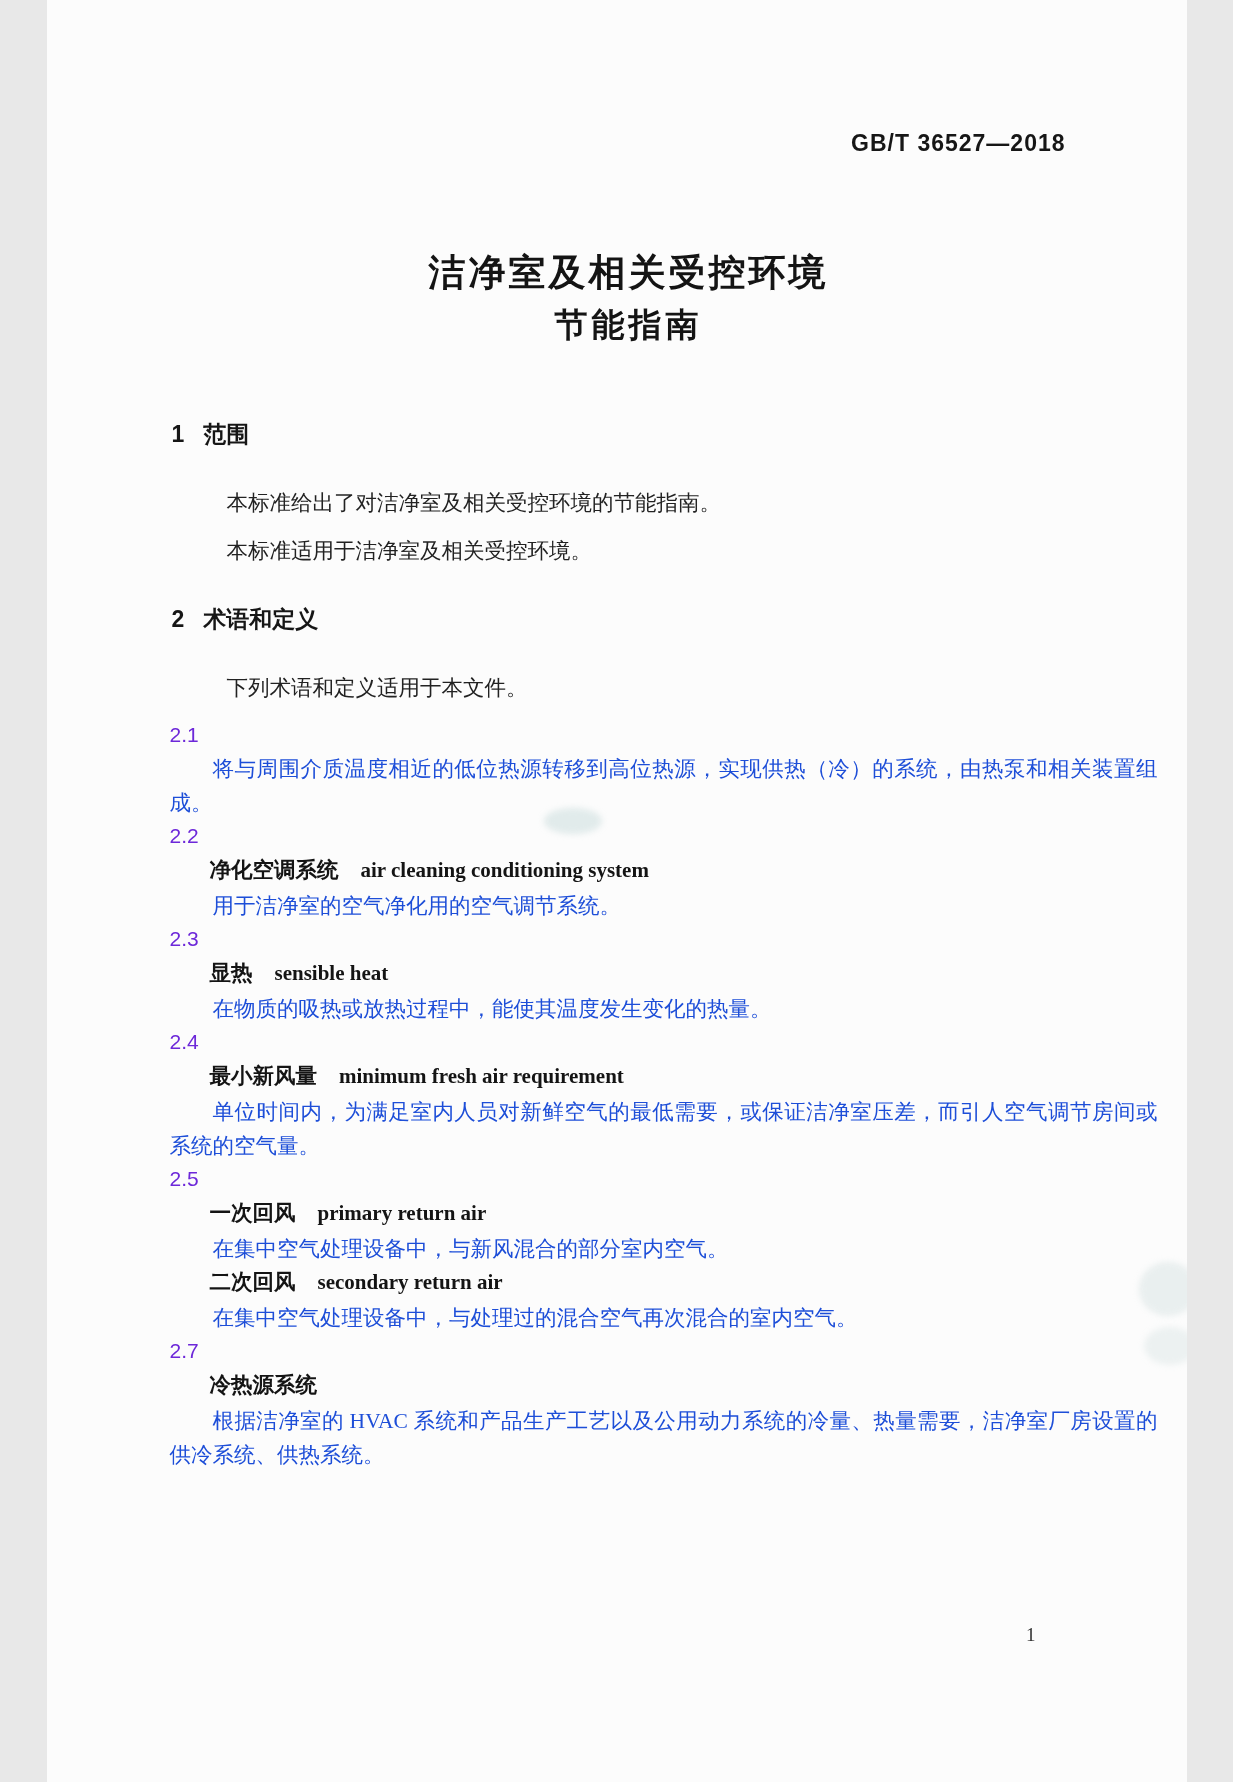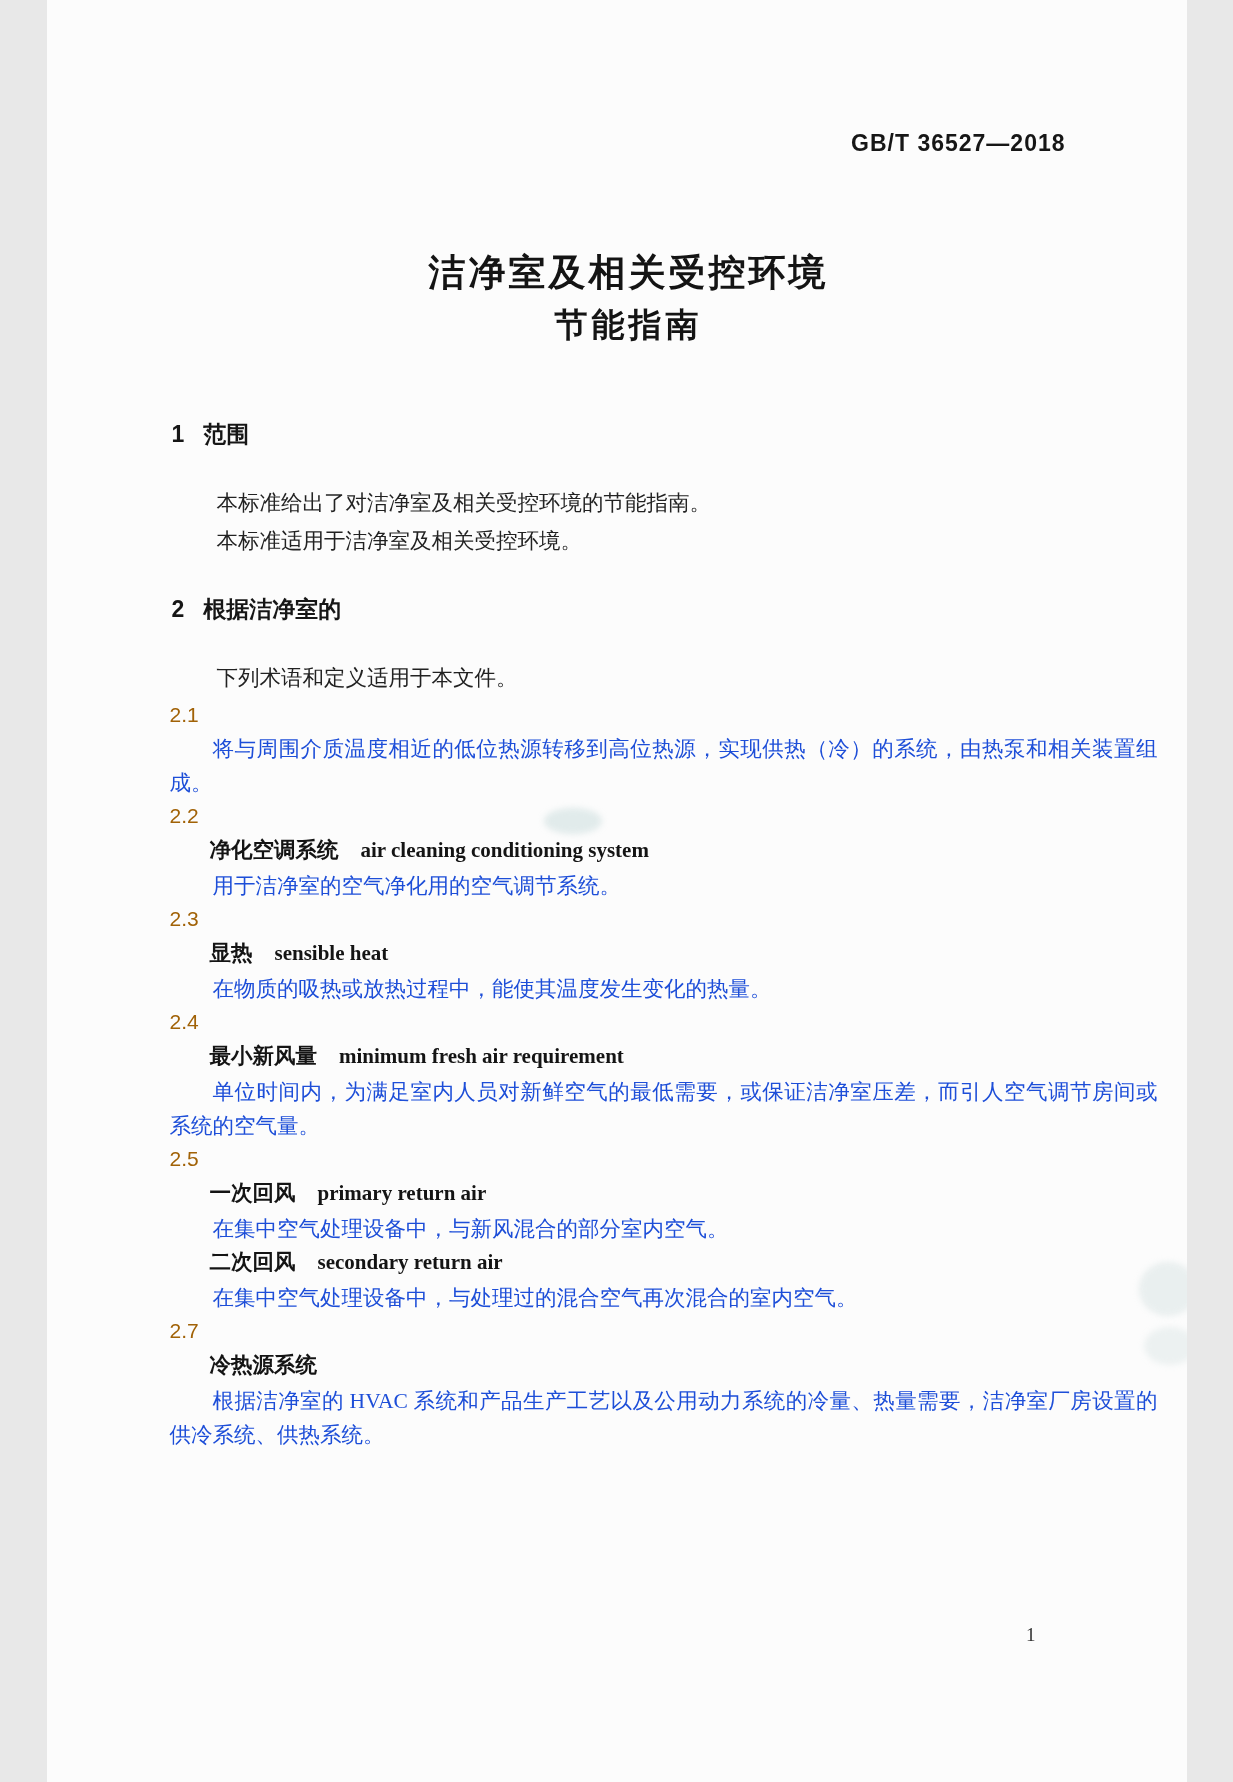--- a/index.html
+++ b/index.html
@@ -46,33 +46,33 @@
     gap: 19px;
     font-family: "Liberation Sans", sans-serif;
     font-weight: 700;
     font-size: 23px;
     line-height: 30px;
     color: #161616;
     margin: 0 0 37px 2px;
   }
   .sec-head.second { margin-top: 36px; }
   .para {
-    margin: 4px;
+    margin: 14px;
     font-size: 21.5px;
     line-height: 34px;
     text-indent: 43px;
     text-align: justify;
     color: #222;
   }
   .term { margin-top: -1px; }
   .term-id {
     font-family: "Liberation Sans", sans-serif;
     font-size: 21px;
     line-height: 34px;
-    color: #a16207;
+    color: #6d28d9;
   }
   .term-name {
     padding-left: 40px;
     line-height: 34px;
     font-weight: 700;
     color: #141414;
   }
   .term-name .zh {
     font-family: "Liberation Sans", sans-serif;
     font-size: 21.5px;
@@ -125,21 +125,21 @@
 
     <div class="sec-head">
       <span>1</span>
       <span>范围</span>
     </div>
     <p class="para">本标准给出了对洁净室及相关受控环境的节能指南。</p>
     <p class="para">本标准适用于洁净室及相关受控环境。</p>
 
     <div class="sec-head second">
       <span>2</span>
-      <span>根据洁净室的</span>
+      <span>术语和定义</span>
     </div>
     <p class="para">下列术语和定义适用于本文件。</p>
 
     <div class="term">
       <div class="term-id">2.1</div>
       <p class="term-def">将与周围介质温度相近的低位热源转移到高位热源，实现供热（冷）的系统，由热泵和相关装置组成。</p>
     </div>
 
     <div class="term">
       <div class="term-id">2.2</div>

